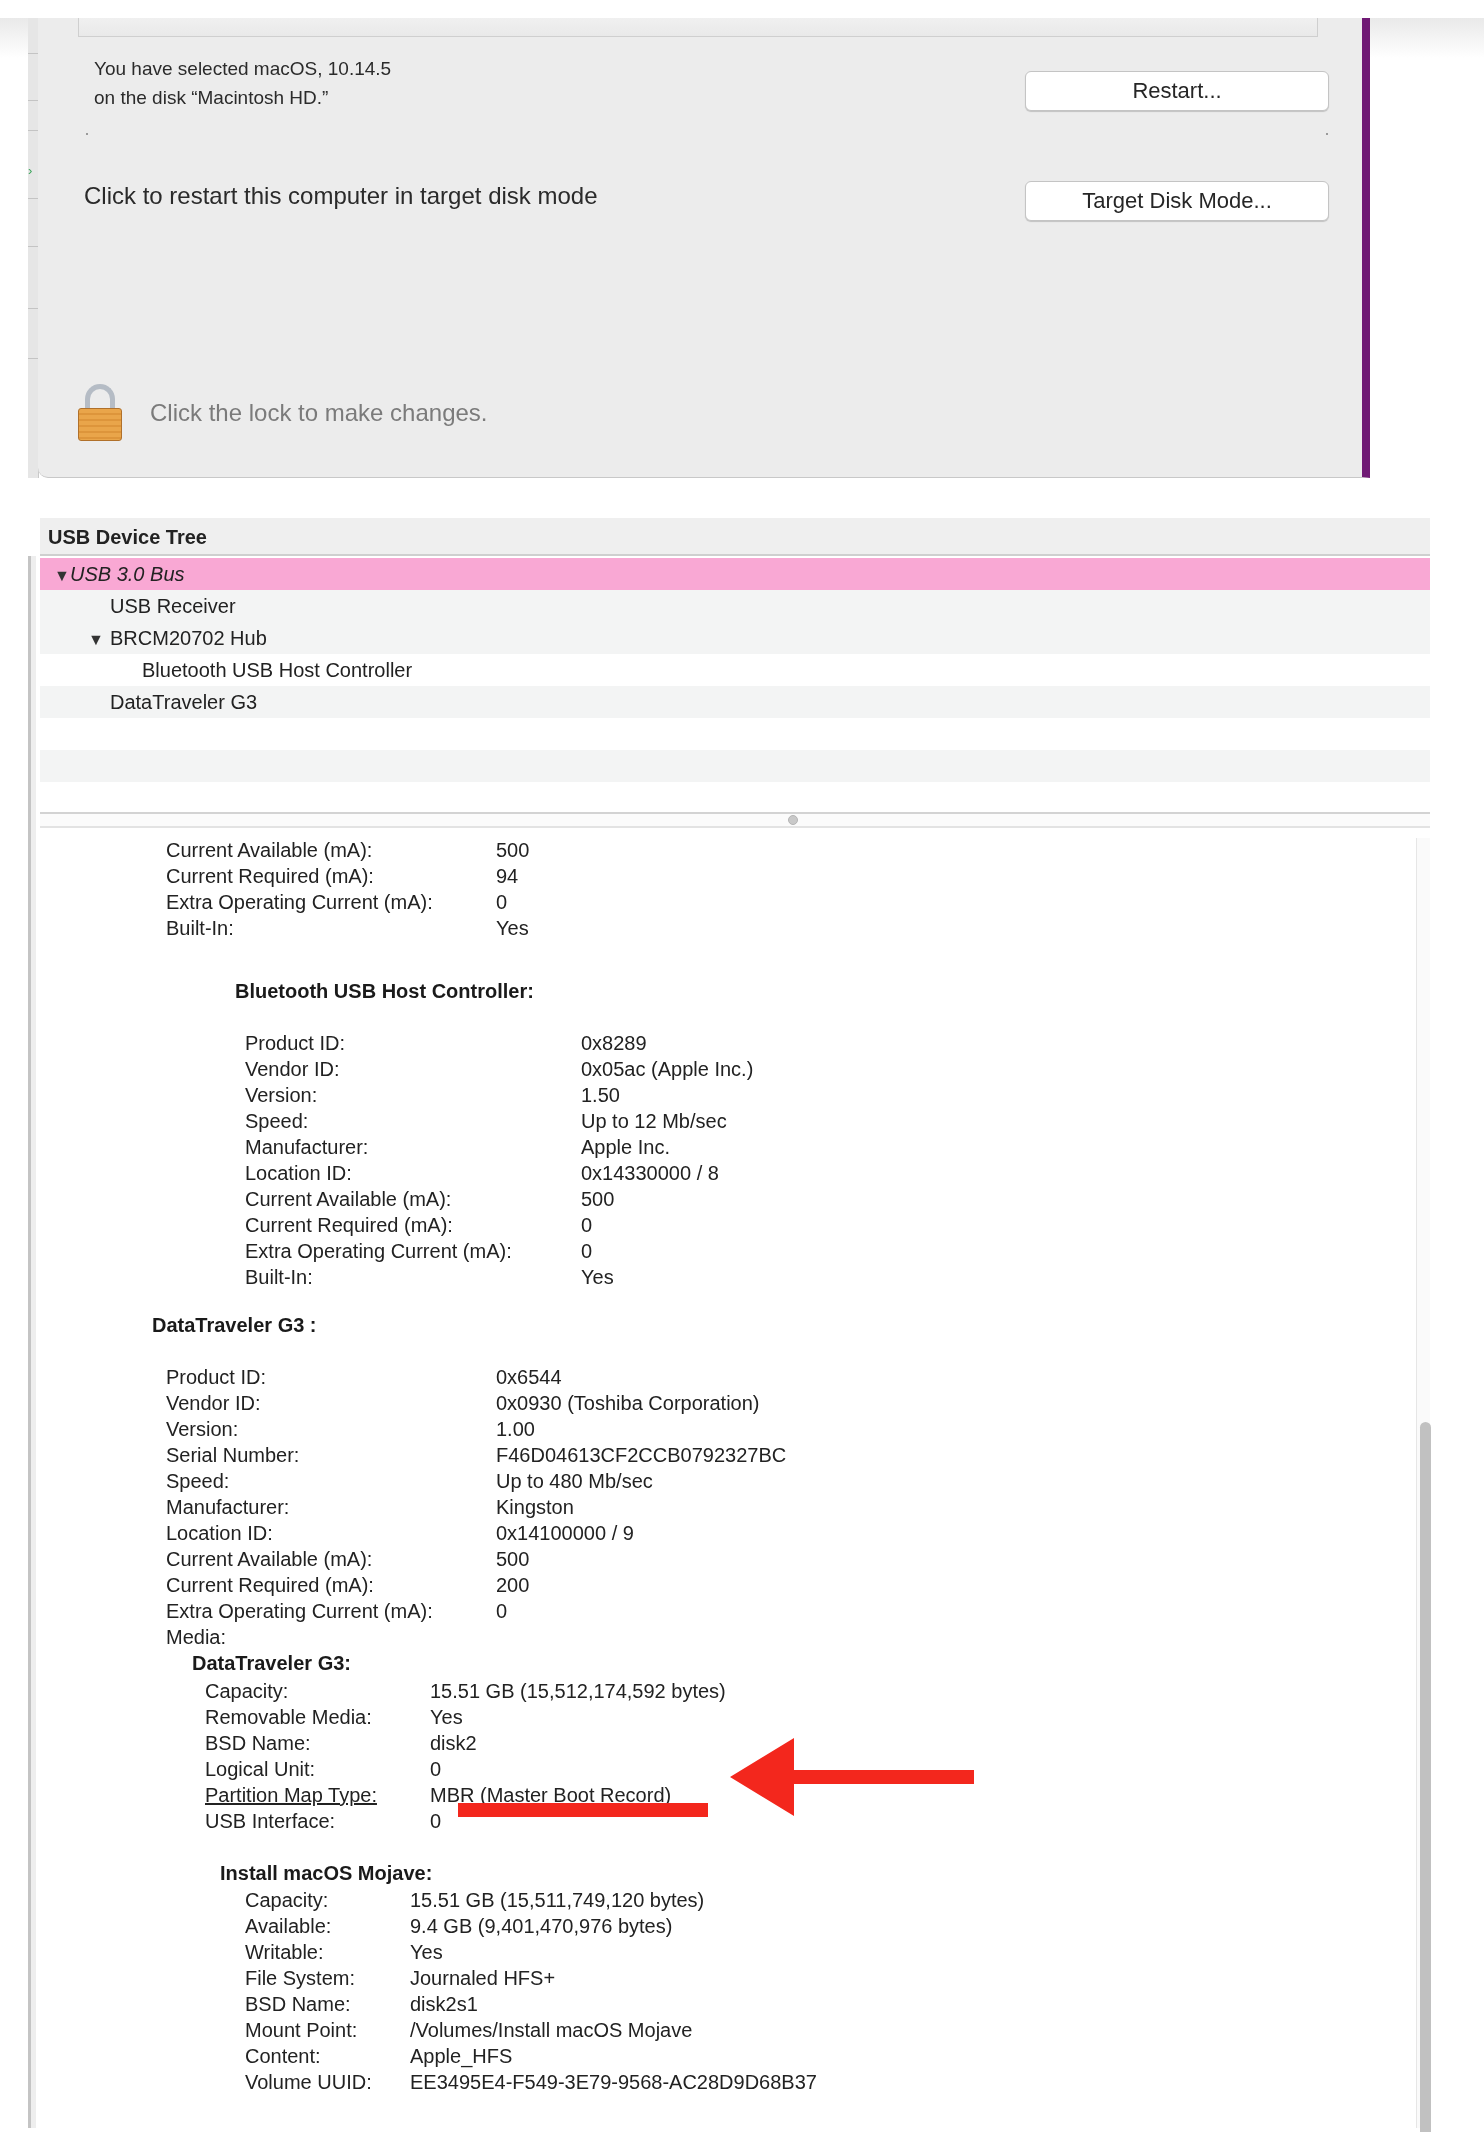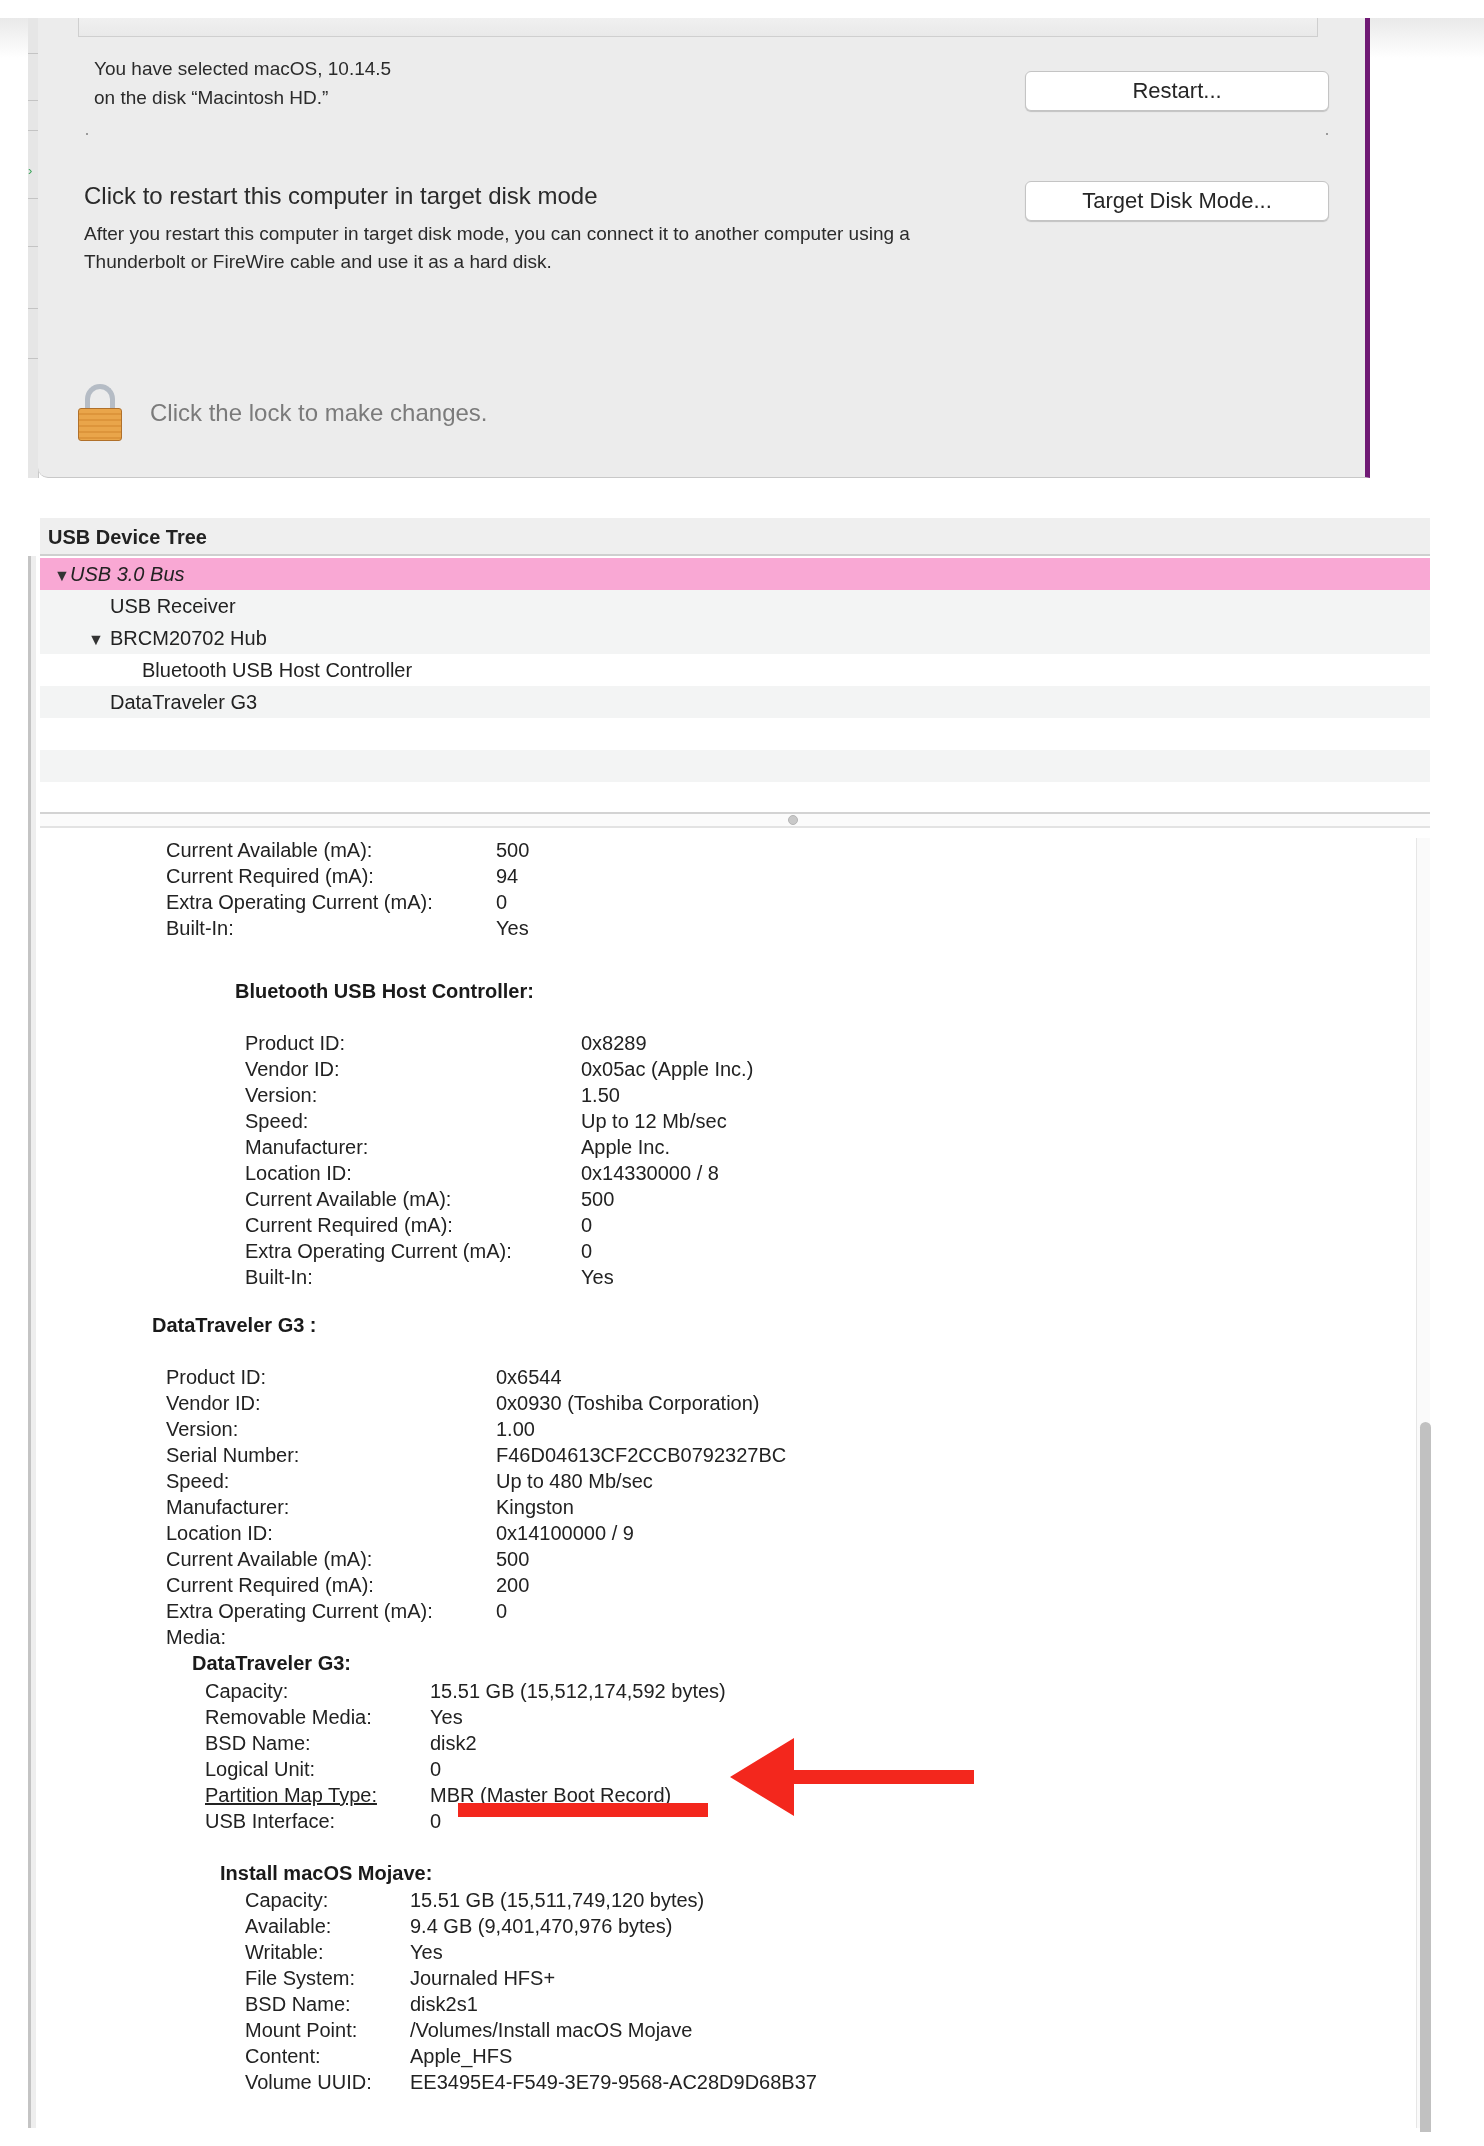--- a/index.html
+++ b/index.html
@@ -5,21 +5,21 @@
     * { box-sizing: border-box; margin: 0; padding: 0; }
     html, body { width: 1484px; height: 2146px; background: #ffffff; overflow: hidden; }
     body { position: relative; font-family: "Liberation Sans", "DejaVu Sans", sans-serif; color: #1e1e1e; }
     .top-fade { position: absolute; left: 0; top: 18px; width: 1484px; height: 40px;
       background: linear-gradient(#e9e9e9, #ffffff); }
     .left-strip { position: absolute; left: 28px; top: 18px; width: 11px; height: 460px; background: #e6e6e6;
       border-right: 1px solid #c9c9c9; }
     .left-strip .tick { position: absolute; left: 0; width: 11px; height: 1px; background: #c4c4c4; }
     .left-strip .green { position: absolute; left: 0; top: 145px; color: #3aa55a; font-size: 13px; }
     .prefs-pane { position: absolute; left: 38px; top: 18px; width: 1332px; height: 460px;
-      background: #ececec; border-right: 5px solid #701a75; border-bottom-left-radius: 10px;
+      background: #ececec; border-right: 8px solid #701a75; border-bottom-left-radius: 10px;
       border-bottom: 1px solid #c8c8c8; }
     .disk-list-bottom { position: absolute; left: 40px; top: 0; width: 1240px; height: 19px;
       border: 1px solid #cfcfcf; border-top: none; background: linear-gradient(#f0f0f0, #e9e9e9); }
     .selected-text { position: absolute; left: 56px; top: 36px; font-size: 19px; line-height: 29px; color: #2b2b2b; }
     .dot { position: absolute; width: 2px; height: 2px; background: #9a9a9a; }
     .tdm-title { position: absolute; left: 46px; top: 164px; font-size: 24px; color: #2a2a2a; }
     .tdm-desc { position: absolute; left: 46px; top: 202px; width: 830px; font-size: 19px; line-height: 28px; color: #2b2b2b; }
     .mac-btn { position: absolute; left: 987px; width: 304px; height: 40px; background: #ffffff;
       border: 1px solid #c4c4c4; border-radius: 6px; box-shadow: 0 1px 1px rgba(0,0,0,0.18);
       font-size: 22px; color: #262626; text-align: center; line-height: 38px; cursor: pointer; }
@@ -84,21 +84,20 @@
   <div class="selected-text">
     <div>You have selected macOS, 10.14.5</div>
     <div>on the disk “Macintosh HD.”</div>
   </div>
   <div class="dot" style="left:48px;top:115px"></div>
   <div class="dot" style="left:1288px;top:115px"></div>
 
   <button class="mac-btn restart-btn">Restart...</button>
 
   <div class="tdm-title">Click to restart this computer in target disk mode</div>
-  <div class="tdm-desc">After you restart this computer in target disk mode, you can connect it to another computer using a Thunderbolt or FireWire cable and use it as a hard disk.</div>
   <button class="mac-btn tdm-btn">Target Disk Mode...</button>
 
   <div class="lock-row">
     <div class="lock-icon">
       <div class="lock-shackle"></div>
       <div class="lock-body"></div>
     </div>
     <span class="lock-text">Click the lock to make changes.</span>
   </div>
 </div>

